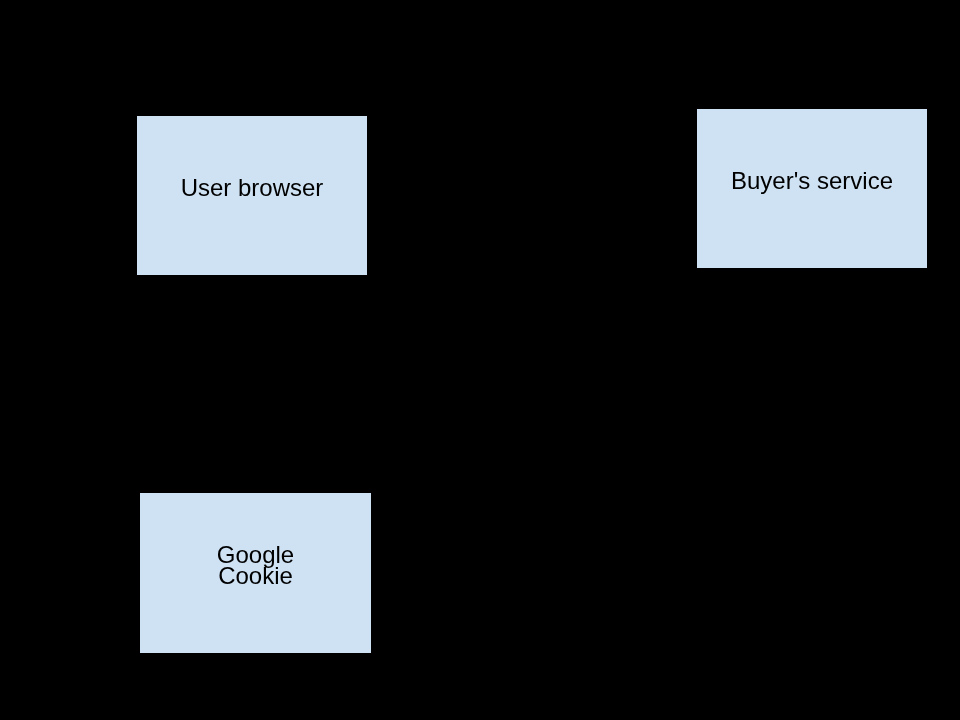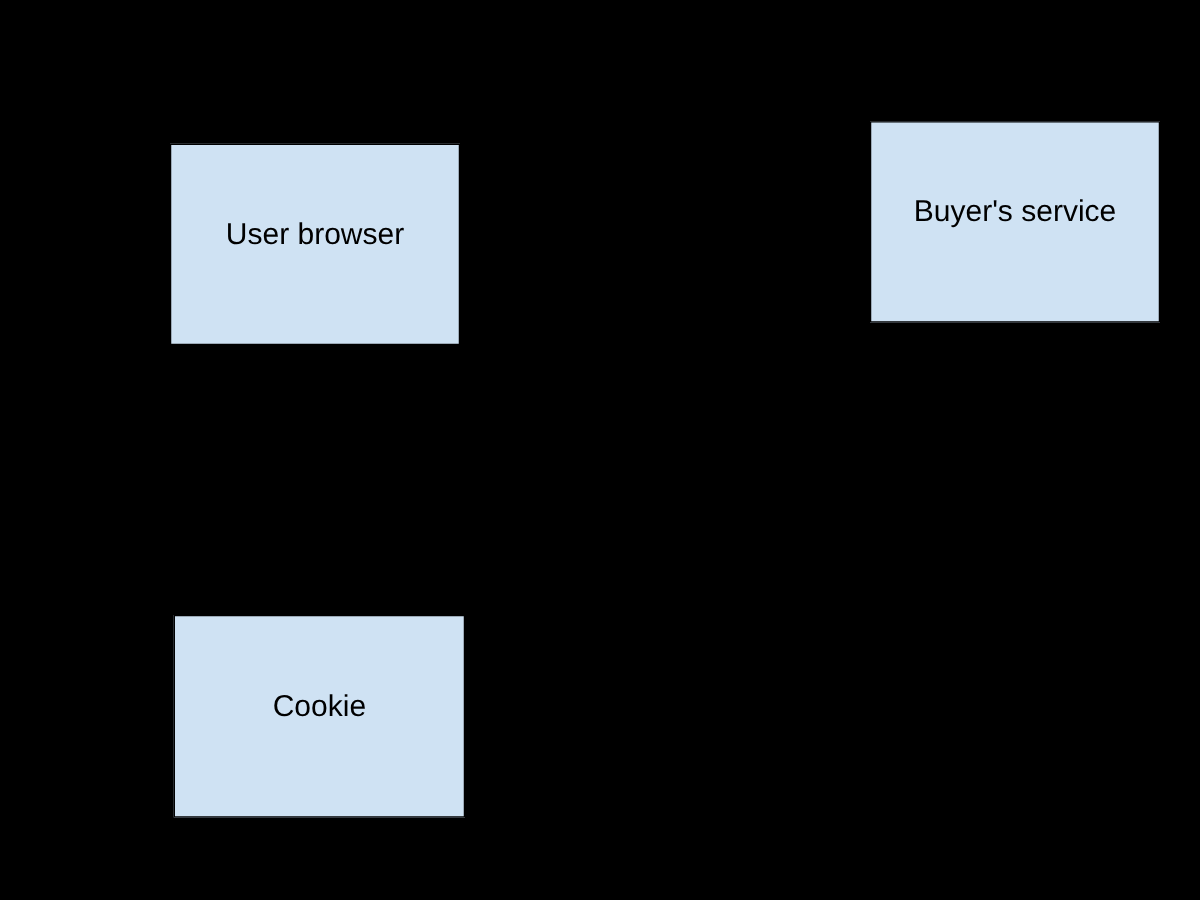--- a/index.html
+++ b/index.html
@@ -32,21 +32,21 @@
     padding-bottom: 16px;
   }
   .node-text {
     text-align: center;
     color: var(--text-color, #000000);
     font-size: 24px;
     line-height: 21px;
     white-space: nowrap;
   }
   #node-user-browser   { left: 136px; top: 115px; width: 232px; height: 161px; }
-  #node-buyers-service { left: 696px; top: 97px; width: 232px; height: 161px; }
+  #node-buyers-service { left: 696px; top: 108px; width: 232px; height: 161px; }
   #node-google-cms     { left: 139px; top: 492px; width: 233px; height: 162px; }
 </style>
 </head>
 <body>
 
 <div class="canvas">
 
   <div class="node" id="node-user-browser">
     <div class="node-text">
       <div>User browser</div>
@@ -54,17 +54,18 @@
   </div>
 
   <div class="node" id="node-buyers-service">
     <div class="node-text">
       <div>Buyer's service</div>
     </div>
   </div>
 
   <div class="node" id="node-google-cms">
     <div class="node-text">
+      <div>Google</div>
       <div>Cookie</div>
     </div>
   </div>
 
 </div>
 
 </body></html>

